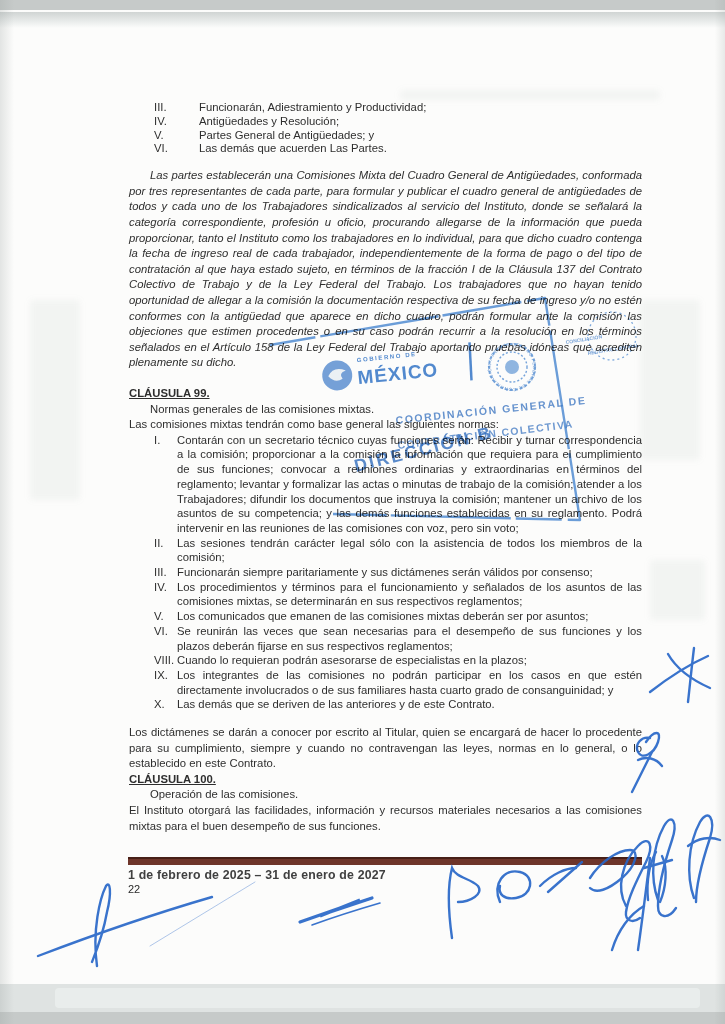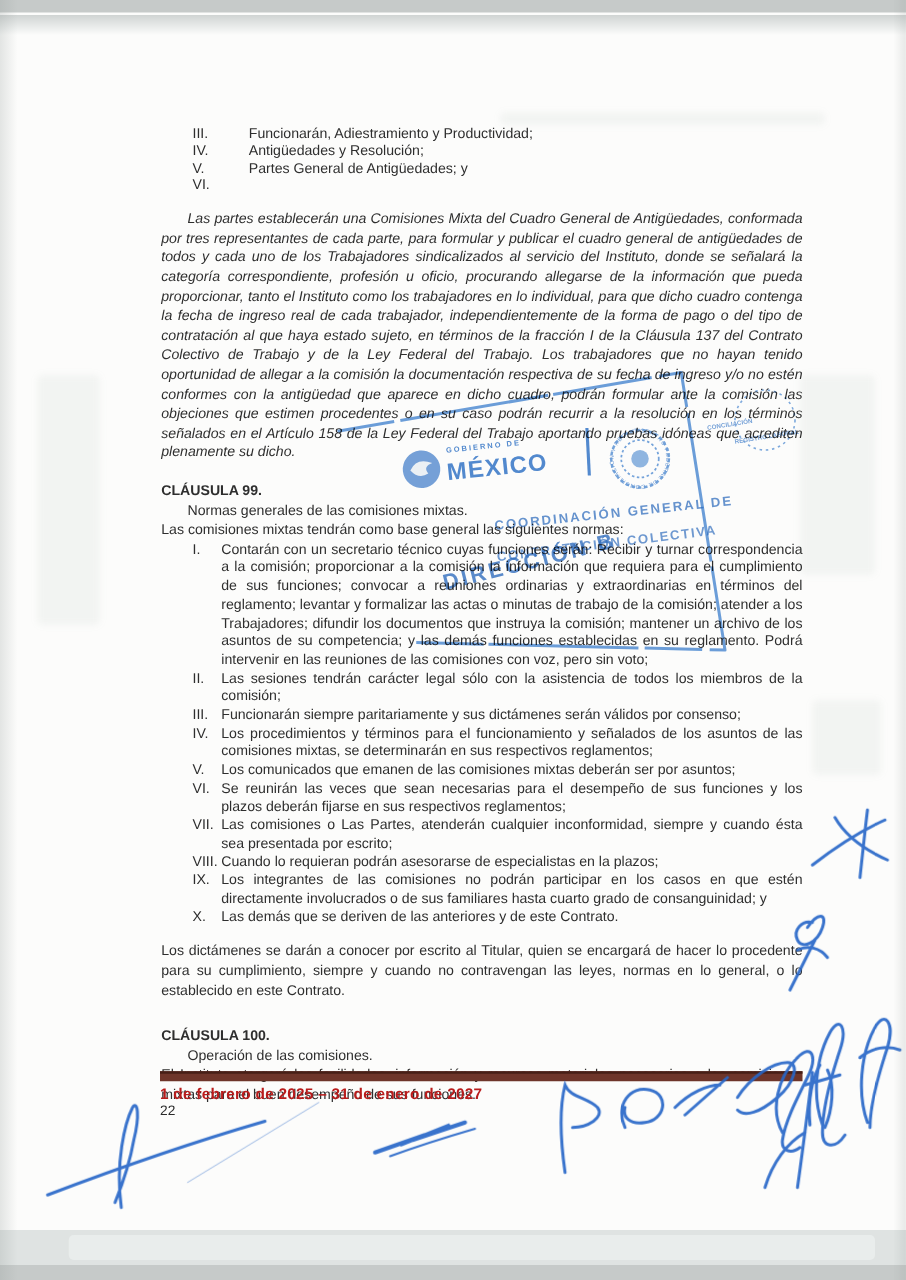--- a/index.html
+++ b/index.html
@@ -34,33 +34,33 @@
     position:absolute;left:129px;top:71px;width:513px;
     color:#2e2e2e;font-size:11.3px;line-height:15.6px;
   }
   .doc-header{font-size:8.7px;font-weight:bold;color:#414141;letter-spacing:.25px;}
   .intro-list{margin-top:30px;line-height:13.8px;}
   .intro-list .row{display:flex;}
   .intro-list .num{flex:0 0 70px;padding-left:25px;box-sizing:border-box;white-space:nowrap;}
   .intro-list .txt{flex:1;}
   .para{margin-top:12px;text-align:justify;font-style:italic;}
   .para.indent{text-indent:21px;}
-  .clause-title{margin-top:15px;font-weight:bold;}
+  .clause-title{margin-top:15px;font-weight:bold;text-decoration:underline;}
   .clause-sub{padding-left:21px;}
   .norm-list{line-height:14.7px;}
   .norm-list .row{display:flex;}
   .norm-list .num{flex:0 0 48px;padding-left:25px;box-sizing:border-box;white-space:nowrap;}
   .norm-list .txt{flex:1;text-align:justify;}
   .p2{margin-top:13px;text-align:justify;}
-  .c100-title{margin-top:21px;font-weight:bold;}
+  .c100-title{font-weight:bold;text-decoration:underline;}
   .c100-body{text-align:justify;}
 
   .footer{position:absolute;left:128px;top:857px;width:514px;}
   .footer-rule{height:6px;border-top:2px solid #471f17;background:#6e352a;}
-  .footer-date{margin-top:3px;font-weight:bold;font-size:12.3px;color:#b91c1c;letter-spacing:.2px;}
+  .footer-date{margin-top:3px;font-weight:bold;font-size:12.3px;color:#404040;letter-spacing:.2px;}
   .page-number{text-align:left;font-size:11px;color:#2a2a2a;margin-top:1px;}
 
   .overlay{position:absolute;left:0;top:0;width:725px;height:1024px;pointer-events:none;}
   #stamp-svg{mix-blend-mode:multiply;}
 </style>
 </head>
 <body>
 
 <div class="page"></div>
 <div class="scan-band-top"></div>
@@ -80,20 +80,21 @@
     <div class="row">
       <span class="num">IV.</span>
       <span class="txt">Antigüedades y Resolución;</span>
     </div>
     <div class="row">
       <span class="num">V.</span>
       <span class="txt">Partes General de Antigüedades; y</span>
     </div>
     <div class="row">
       <span class="num">VI.</span>
+      <span class="txt">Las demás que acuerden Las Partes.</span>
     </div>
   </div>
 
   <div class="para indent">Las partes establecerán una Comisiones Mixta del Cuadro General de Antigüedades, conformada por tres representantes de cada parte, para formular y publicar el cuadro general de antigüedades de todos y cada uno de los Trabajadores sindicalizados al servicio del Instituto, donde se señalará la categoría correspondiente, profesión u oficio, procurando allegarse de la información que pueda proporcionar, tanto el Instituto como los trabajadores en lo individual, para que dicho cuadro contenga la fecha de ingreso real de cada trabajador, independientemente de la forma de pago o del tipo de contratación al que haya estado sujeto, en términos de la fracción I de la Cláusula 137 del Contrato Colectivo de Trabajo y de la Ley Federal del Trabajo. Los trabajadores que no hayan tenido oportunidad de allegar a la comisión la documentación respectiva de su fecha de ingreso y/o no estén conformes con la antigüedad que aparece en dicho cuadro, podrán formular ante la comisión las objeciones que estimen procedentes o en su caso podrán recurrir a la resolución en los términos señalados en el Artículo 158 de la Ley Federal del Trabajo aportando pruebas idóneas que acrediten plenamente su dicho.</div>
 
   <div class="clause-title">CLÁUSULA 99.</div>
   <div class="clause-sub">Normas generales de las comisiones mixtas.</div>
   <div>Las comisiones mixtas tendrán como base general las siguientes normas:</div>
 
   <div class="norm-list">
@@ -113,24 +114,20 @@
       <span class="num">IV.</span>
       <span class="txt">Los procedimientos y términos para el funcionamiento y señalados de los asuntos de las comisiones mixtas, se determinarán en sus respectivos reglamentos;</span>
     </div>
     <div class="row">
       <span class="num">V.</span>
       <span class="txt">Los comunicados que emanen de las comisiones mixtas deberán ser por asuntos;</span>
     </div>
     <div class="row">
       <span class="num">VI.</span>
       <span class="txt">Se reunirán las veces que sean necesarias para el desempeño de sus funciones y los plazos deberán fijarse en sus respectivos reglamentos;</span>
-    </div>
-    <div class="row">
-      <span class="num">VII.</span>
-      <span class="txt">Las comisiones o Las Partes, atenderán cualquier inconformidad, siempre y cuando ésta sea presentada por escrito;</span>
     </div>
     <div class="row">
       <span class="num">VIII.</span>
       <span class="txt">Cuando lo requieran podrán asesorarse de especialistas en la plazos;</span>
     </div>
     <div class="row">
       <span class="num">IX.</span>
       <span class="txt">Los integrantes de las comisiones no podrán participar en los casos en que estén directamente involucrados o de sus familiares hasta cuarto grado de consanguinidad; y</span>
     </div>
     <div class="row">

